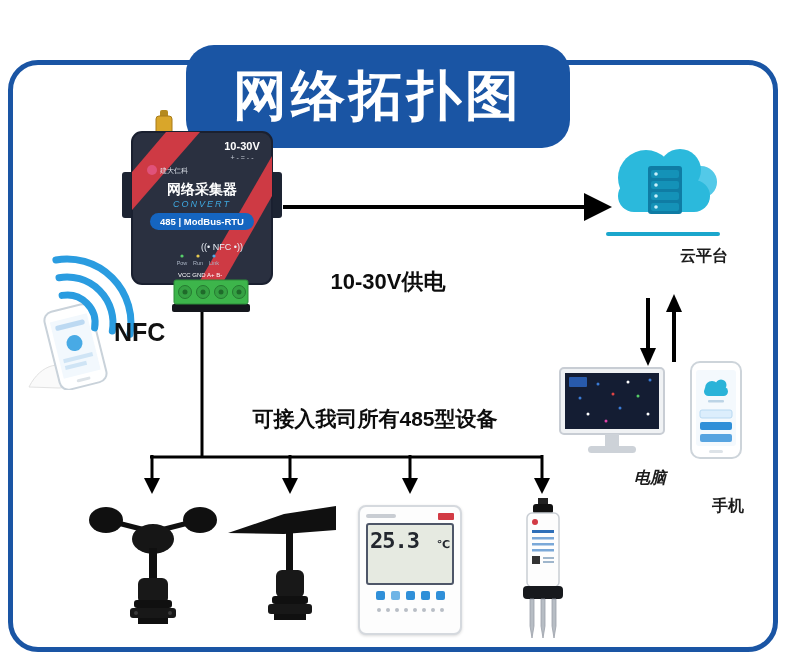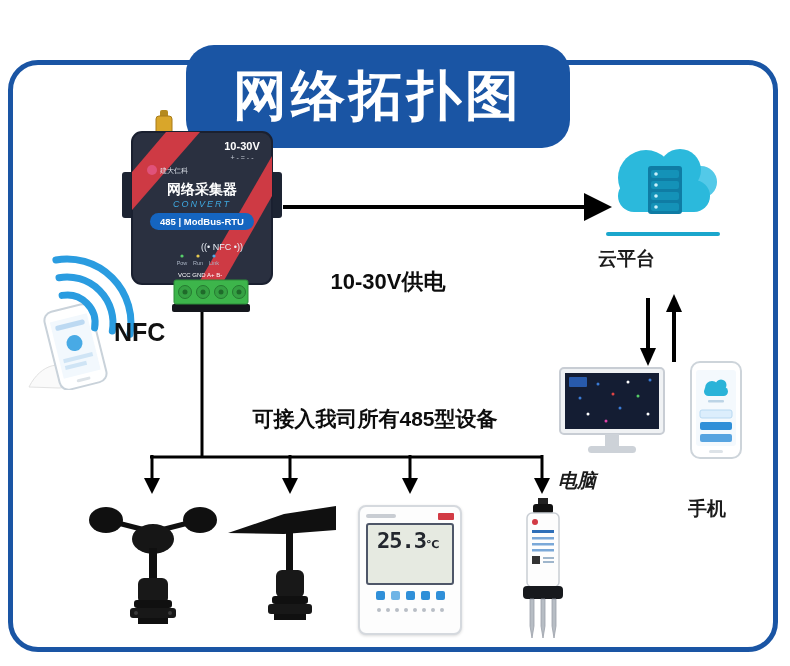--- a/index.html
+++ b/index.html
@@ -10,33 +10,33 @@
   #frame{left:8px;top:60px;width:770px;height:592px;border:5px solid #1a55a4;border-radius:30px;box-sizing:border-box;}
   
   #title{left:186px;top:13px;width:384px;height:103px;background:#1a55a4;border-radius:28px;
          display:flex;align-items:center;justify-content:center;color:#fff;font-size:54px;
          font-weight:bold;letter-spacing:4px;margin-top:32px;}
   
   .caption{color:#0d0d0d;font-weight:bold;}
   #power-label{left:303px;top:251px;width:170px;font-size:22px;text-align:center;margin-top:16px;}
   #device-note{left:228px;top:405px;width:294px;font-size:21px;text-align:center;}
   #nfc-label{left:114px;top:318px;width:60px;font-size:25px;font-weight:700;color:#111;}
-  .node-label{font-size:19px;font-weight:600;color:#1c1c1c;text-align:left;}
+  .node-label{font-size:16px;font-weight:600;color:#1c1c1c;text-align:right;}
   #cloud-label{left:598px;top:246px;width:130px;}
   #computer-label{left:558px;top:468px;width:108px;font-style:italic;}
   #mobile-label{left:688px;top:496px;width:56px;}
   svg text{font-family:"Liberation Sans","DejaVu Sans",sans-serif;}
   
   #th-device{left:358px;top:505px;width:104px;height:130px;background:#fdfdfd;border:2px solid #d5d9de;
              border-radius:8px;box-sizing:border-box;box-shadow:0 1px 3px rgba(0,0,0,.15);padding:4px 6px;}
   .th-top{display:flex;justify-content:space-between;align-items:center;height:10px;}
   .th-dash{width:30px;height:4px;background:#c9cdd3;border-radius:2px;}
   .th-chip{width:16px;height:7px;background:#d23a44;border-radius:1px;}
   .th-lcd{margin-top:2px;background:#e6eae1;border:2px solid #4e5668;border-radius:3px;height:62px;
-          padding:3px 9px;box-sizing:border-box;display:flex;flex-direction:row;justify-content:space-between;}
+          padding:3px 2px;box-sizing:border-box;display:flex;flex-direction:column;justify-content:space-between;}
   .th-row{display:flex;align-items:baseline;justify-content:space-between;}
   .th-val{font-family:"DejaVu Sans Mono",monospace;font-weight:bold;font-size:22px;color:#23272e;letter-spacing:-1px;}
   .th-unit{font-size:11px;font-weight:bold;color:#23272e;}
   .th-unitstack{display:flex;flex-direction:column;align-items:center;font-size:9px;line-height:9px;
                 font-weight:bold;color:#23272e;}
   .th-btns{display:flex;gap:6px;justify-content:center;margin-top:6px;}
   .th-btns span{width:9px;height:9px;background:#2f8fd8;border-radius:2px;display:inline-block;}
   .th-btns span:nth-child(2){background:#6fb4e6;}
   .th-holes{display:flex;gap:5px;justify-content:center;margin-top:8px;}
   .th-holes span{width:4px;height:4px;background:#b9bec6;border-radius:50%;display:inline-block;}

